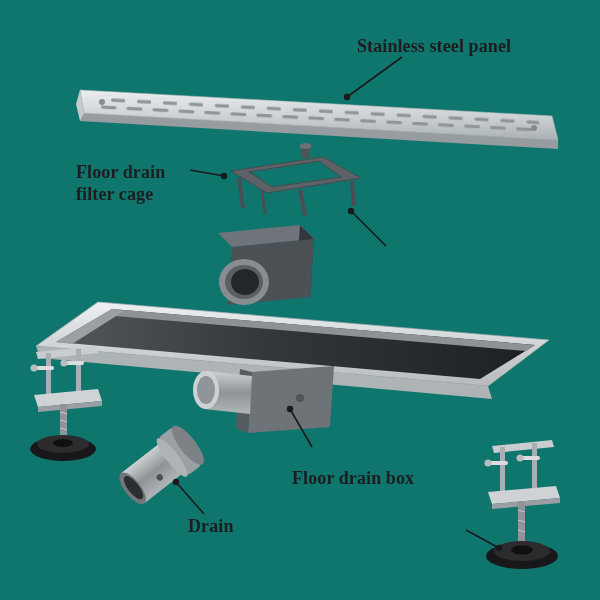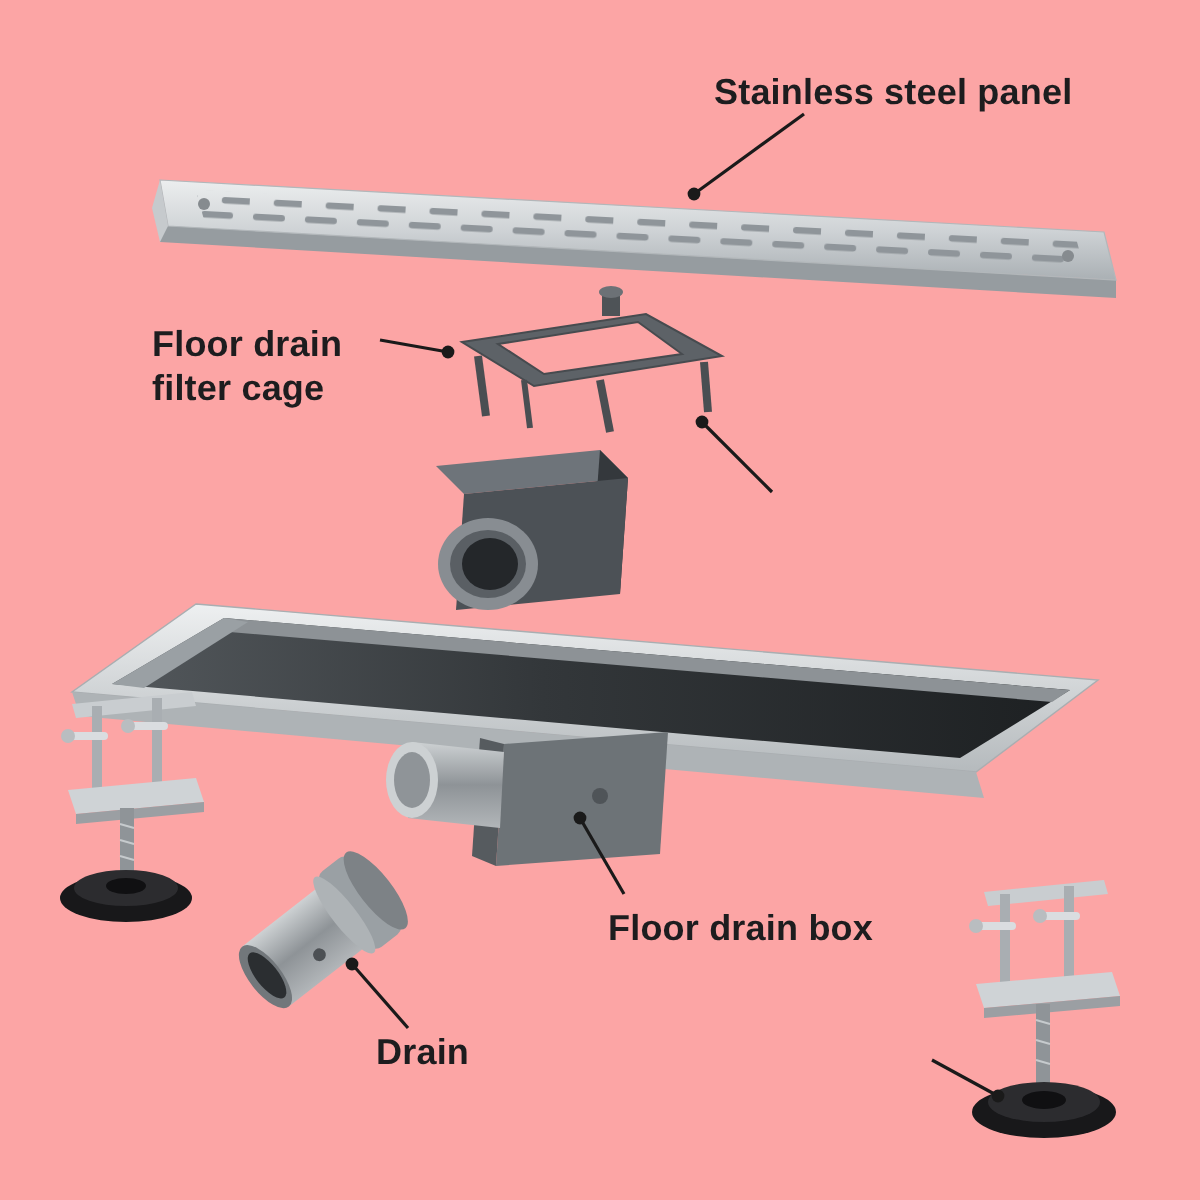--- a/index.html
+++ b/index.html
@@ -1,21 +1,21 @@
 <!DOCTYPE html>
 <html><head>
 <meta charset="utf-8">
 <style>
   html,body{margin:0;padding:0;background:#ffffff;}
   .canvas{
     position:relative;
     width:600px;height:600px;
-    background:#fca5a5;
+    background:#0f766e;
     overflow:hidden;
-    font-family:Liberation Sans, sans-serif;
+    font-family:Liberation Serif, serif;
   }
   .canvas svg{position:absolute;left:0;top:0;}
   .label{
     position:absolute;
     font-weight:bold;
     font-size:18px;
     line-height:1.22;
     color:#1d1d1f;
     letter-spacing:0.1px;
   }
@@ -176,18 +176,18 @@
       <line x1="466" y1="530" x2="499" y2="548" stroke="#1a1a1a" stroke-width="1.6"></line>
       <circle cx="499" cy="548" r="3.2" fill="#1a1a1a"></circle>
     </g>
   </svg>
 
   <div class="label single" style="left:357px;top:36px;width:212px;">Stainless steel panel</div>
 
   <div class="label" style="left:76px;top:151px;width:118px;margin-top:11px;">Floor drain filter cage</div>
 
 
-  <div class="label single" style="left:292px;top:454px;width:170px;margin-left:12px;">Floor drain box</div>
+  <div class="label single" style="left:292px;top:468px;width:170px;">Floor drain box</div>
 
   <div class="label single" style="left:188px;top:516px;width:70px;">Drain</div>
 
 
 </div>
 
 </body></html>

